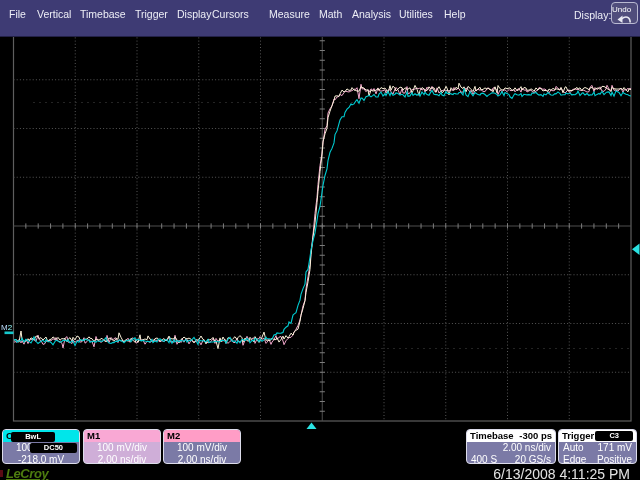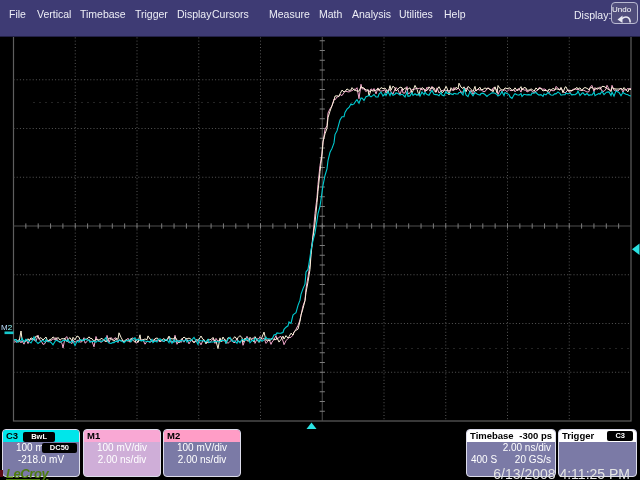--- a/index.html
+++ b/index.html
@@ -2,24 +2,24 @@
 <html><head><meta charset="utf-8"><title>scope</title><style>
 *{margin:0;padding:0;box-sizing:border-box}
 html,body{width:640px;height:480px;background:#000;overflow:hidden;font-family:"Liberation Sans",sans-serif;position:relative}
 #bar{position:absolute;left:0;top:0;width:640px;height:37px;background:#3e3b74;border-bottom:1px solid #232147}
 .mi{position:absolute;top:8px;font-size:10.5px;color:#edeef6}
 #deflbl{position:absolute;left:574px;top:9px;font-size:10.5px;color:#edeef6}
 #undo{position:absolute;left:611px;top:2px;width:27px;height:22px;background:#504d7c;border:1px solid #b9b9d2;border-radius:4px;}
 #undo .t{font-size:8px;color:#fff;line-height:9px;padding-top:2px}
 #undo svg{display:block;margin:0 auto}
 #scope{position:absolute;left:0;top:0}
-.box{position:absolute;top:429px;height:48px;border:1px solid #dcdcea;border-radius:4px;overflow:hidden;background:#7b7aa6}
+.box{position:absolute;top:429px;height:35px;border:1px solid #dcdcea;border-radius:4px;overflow:hidden;background:#7b7aa6}
 .hdr{height:12px;font-size:9.5px;font-weight:bold;color:#000;padding:0 3px;line-height:12px;position:relative}
 .bod{font-size:10px;color:#fff;text-align:center;padding:0 4px;line-height:11.5px}
-.badge{display:inline-block;background:#000;color:#fff;font-size:7.5px;font-weight:bold;border-radius:2px;padding:0 8px;line-height:10px;vertical-align:top;margin-top:1px}
+.badge{display:inline-block;background:#000;color:#fff;font-size:7.5px;font-weight:bold;border-radius:2px;padding:0 14px;line-height:10px;vertical-align:top;margin-top:1px}
 .row{display:flex;justify-content:space-between}
 #lecroy{position:absolute;left:6px;top:466px;font-size:13px;font-weight:bold;font-style:italic;color:#4d7c0f;text-decoration:underline;letter-spacing:-0.4px}
 #date{position:absolute;right:10px;top:466px;font-size:14px;font-weight:normal;color:#e4e4e4}
 </style></head><body>
 <svg id="scope" width="640" height="480" viewBox="0 0 640 480">
 <rect x="13.5" y="31.0" width="617.5" height="390.0" fill="none" stroke="#5e5e5e" stroke-width="1.2"></rect>
 <line x1="75.25" y1="31.0" x2="75.25" y2="421.0" stroke="#565656" stroke-width="1" stroke-dasharray="1 2.2"></line>
     <line x1="137.00" y1="31.0" x2="137.00" y2="421.0" stroke="#565656" stroke-width="1" stroke-dasharray="1 2.2"></line>
     <line x1="198.75" y1="31.0" x2="198.75" y2="421.0" stroke="#565656" stroke-width="1" stroke-dasharray="1 2.2"></line>
     <line x1="260.50" y1="31.0" x2="260.50" y2="421.0" stroke="#565656" stroke-width="1" stroke-dasharray="1 2.2"></line>
@@ -180,15 +180,25 @@
         <span>400 S</span>
         <span>20 GS/s</span>
       </div>
     </div>
 </div>
 <div class="box" style="left:558px;width:79px">
   <div class="hdr" style="background:#fff">
       <span style="float:left">Trigger</span>
       <span class="badge" style="float:right;margin-top:1px">C3</span>
     </div>
+  <div class="bod">
+      <div class="row">
+        <span>Auto</span>
+        <span>171 mV</span>
+      </div>
+      <div class="row">
+        <span>Edge</span>
+        <span>Positive</span>
+      </div>
+    </div>
 </div>
 <div id="lecroy">LeCroy</div>
 <div style="position:absolute;left:0px;top:470px;width:3px;height:7px;background:#5a0a14"></div>
 <div id="date">6/13/2008 4:11:25 PM</div>
 </body></html>

